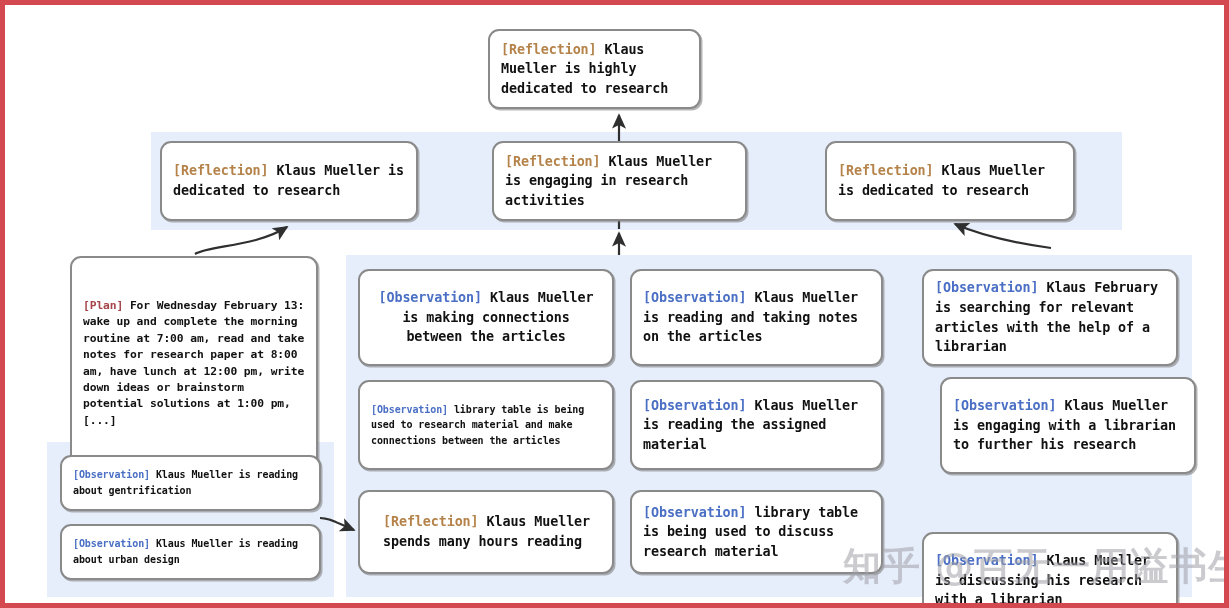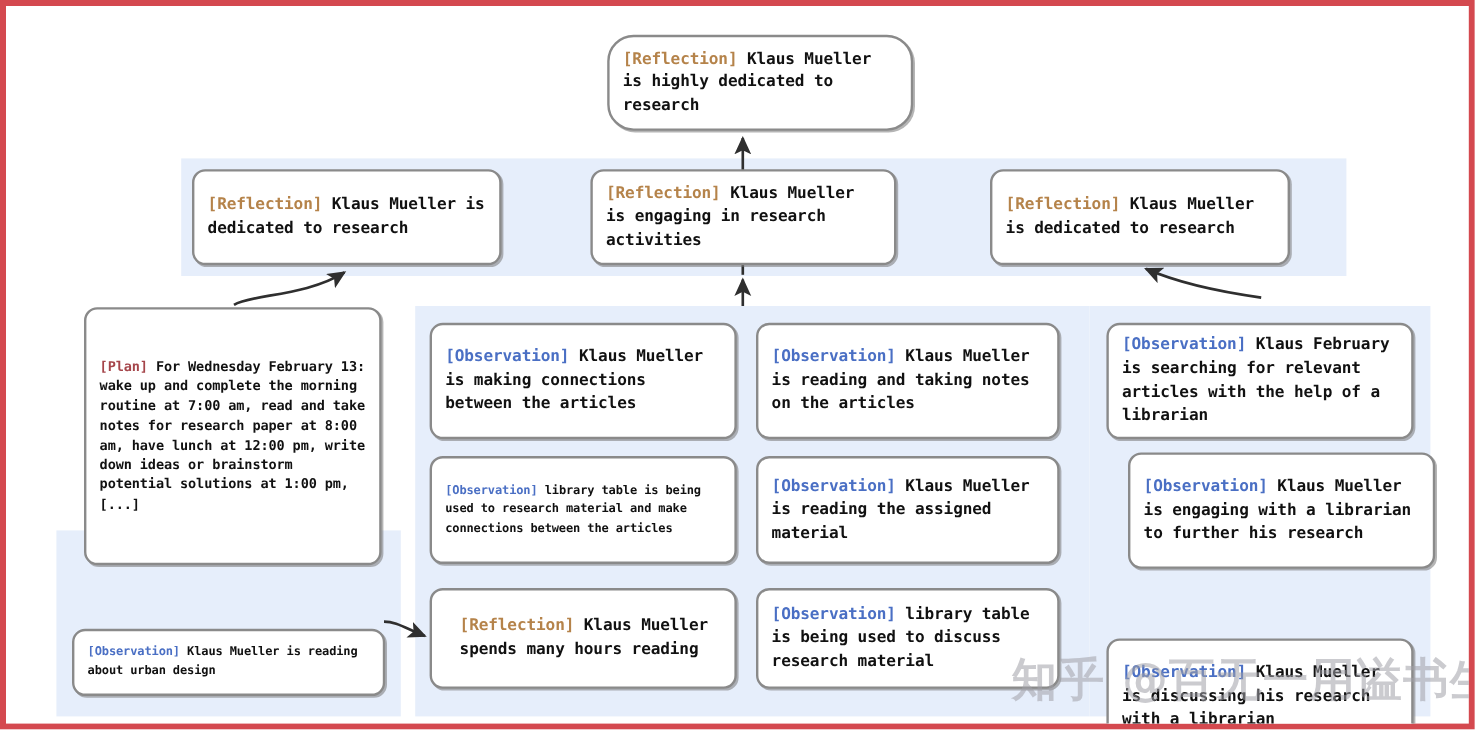--- a/index.html
+++ b/index.html
@@ -95,46 +95,49 @@
     </defs>
     <g fill="none" stroke="#2f2f2f" stroke-width="2.2" marker-end="url(#ah)">
       <path d="M614,224 L614,110"></path>
       <path d="M614,250 L614,228"></path>
       <path d="M190,249 C205,240 250,242 282,222"></path>
       <path d="M1046,243 C1010,238 975,230 950,219"></path>
       <path d="M315,513 C325,513 332,518 349,525"></path>
     </g>
   </svg>
 
-  <div class="node sz-reg" style="left:501px; top:24px; width:255px; height:80px;border-radius:22px;">
+  <div class="node sz-reg" style="left:483px; top:24px; width:213px; height:80px;">
     <span class="txt"><span class="tag-reflection">[Reflection]</span><span> Klaus Mueller is highly dedicated to research</span></span>
   </div>
 
   <div class="node sz-reg" style="left:155px; top:136px; width:258px; height:80px;">
     <span class="txt"><span class="tag-reflection">[Reflection]</span><span> Klaus Mueller is dedicated to research</span></span>
   </div>
 
   <div class="node sz-reg" style="left:487px; top:136px; width:255px; height:80px;">
     <span class="txt"><span class="tag-reflection">[Reflection]</span><span> Klaus Mueller is engaging in research activities</span></span>
   </div>
 
   <div class="node sz-reg" style="left:820px; top:136px; width:250px; height:80px;">
     <span class="txt"><span class="tag-reflection">[Reflection]</span><span> Klaus Mueller is dedicated to research</span></span>
   </div>
 
   <div class="node sz-sm" style="left:65px; top:251px; width:248px; height:215px;">
     <span class="txt"><span class="tag-plan">[Plan]</span><span> For Wednesday February 13: wake up and complete the morning routine at 7:00 am, read and take notes for research paper at 8:00 am, have lunch at 12:00 pm, write down ideas or brainstorm potential solutions at 1:00 pm, [...]</span></span>
   </div>
 
+  <div class="node sz-xs" style="left:55px; top:450px; width:261px; height:56px;">
+    <span class="txt"><span class="tag-observation">[Observation]</span><span> Klaus Mueller is reading about gentrification</span></span>
+  </div>
 
   <div class="node sz-xs" style="left:55px; top:519px; width:261px; height:56px;">
     <span class="txt"><span class="tag-observation">[Observation]</span><span> Klaus Mueller is reading about urban design</span></span>
   </div>
 
-  <div class="node sz-reg" style="left:353px; top:264px; width:256px; height:97px;">
+  <div class="node sz-reg" style="left:353px; top:264px; width:256px; height:97px;text-align:center;">
     <span class="txt"><span class="tag-observation">[Observation]</span><span> Klaus Mueller is making connections between the articles</span></span>
   </div>
 
   <div class="node sz-xs" style="left:353px; top:375px; width:256px; height:90px;">
     <span class="txt"><span class="tag-observation">[Observation]</span><span> library table is being used to research material and make connections between the articles</span></span>
   </div>
 
   <div class="node sz-reg" style="left:353px; top:485px; width:256px; height:84px;padding-left:12px;">
     <span class="txt"><span class="tag-reflection">[Reflection]</span><span> Klaus Mueller spends many hours reading</span></span>
   </div>

